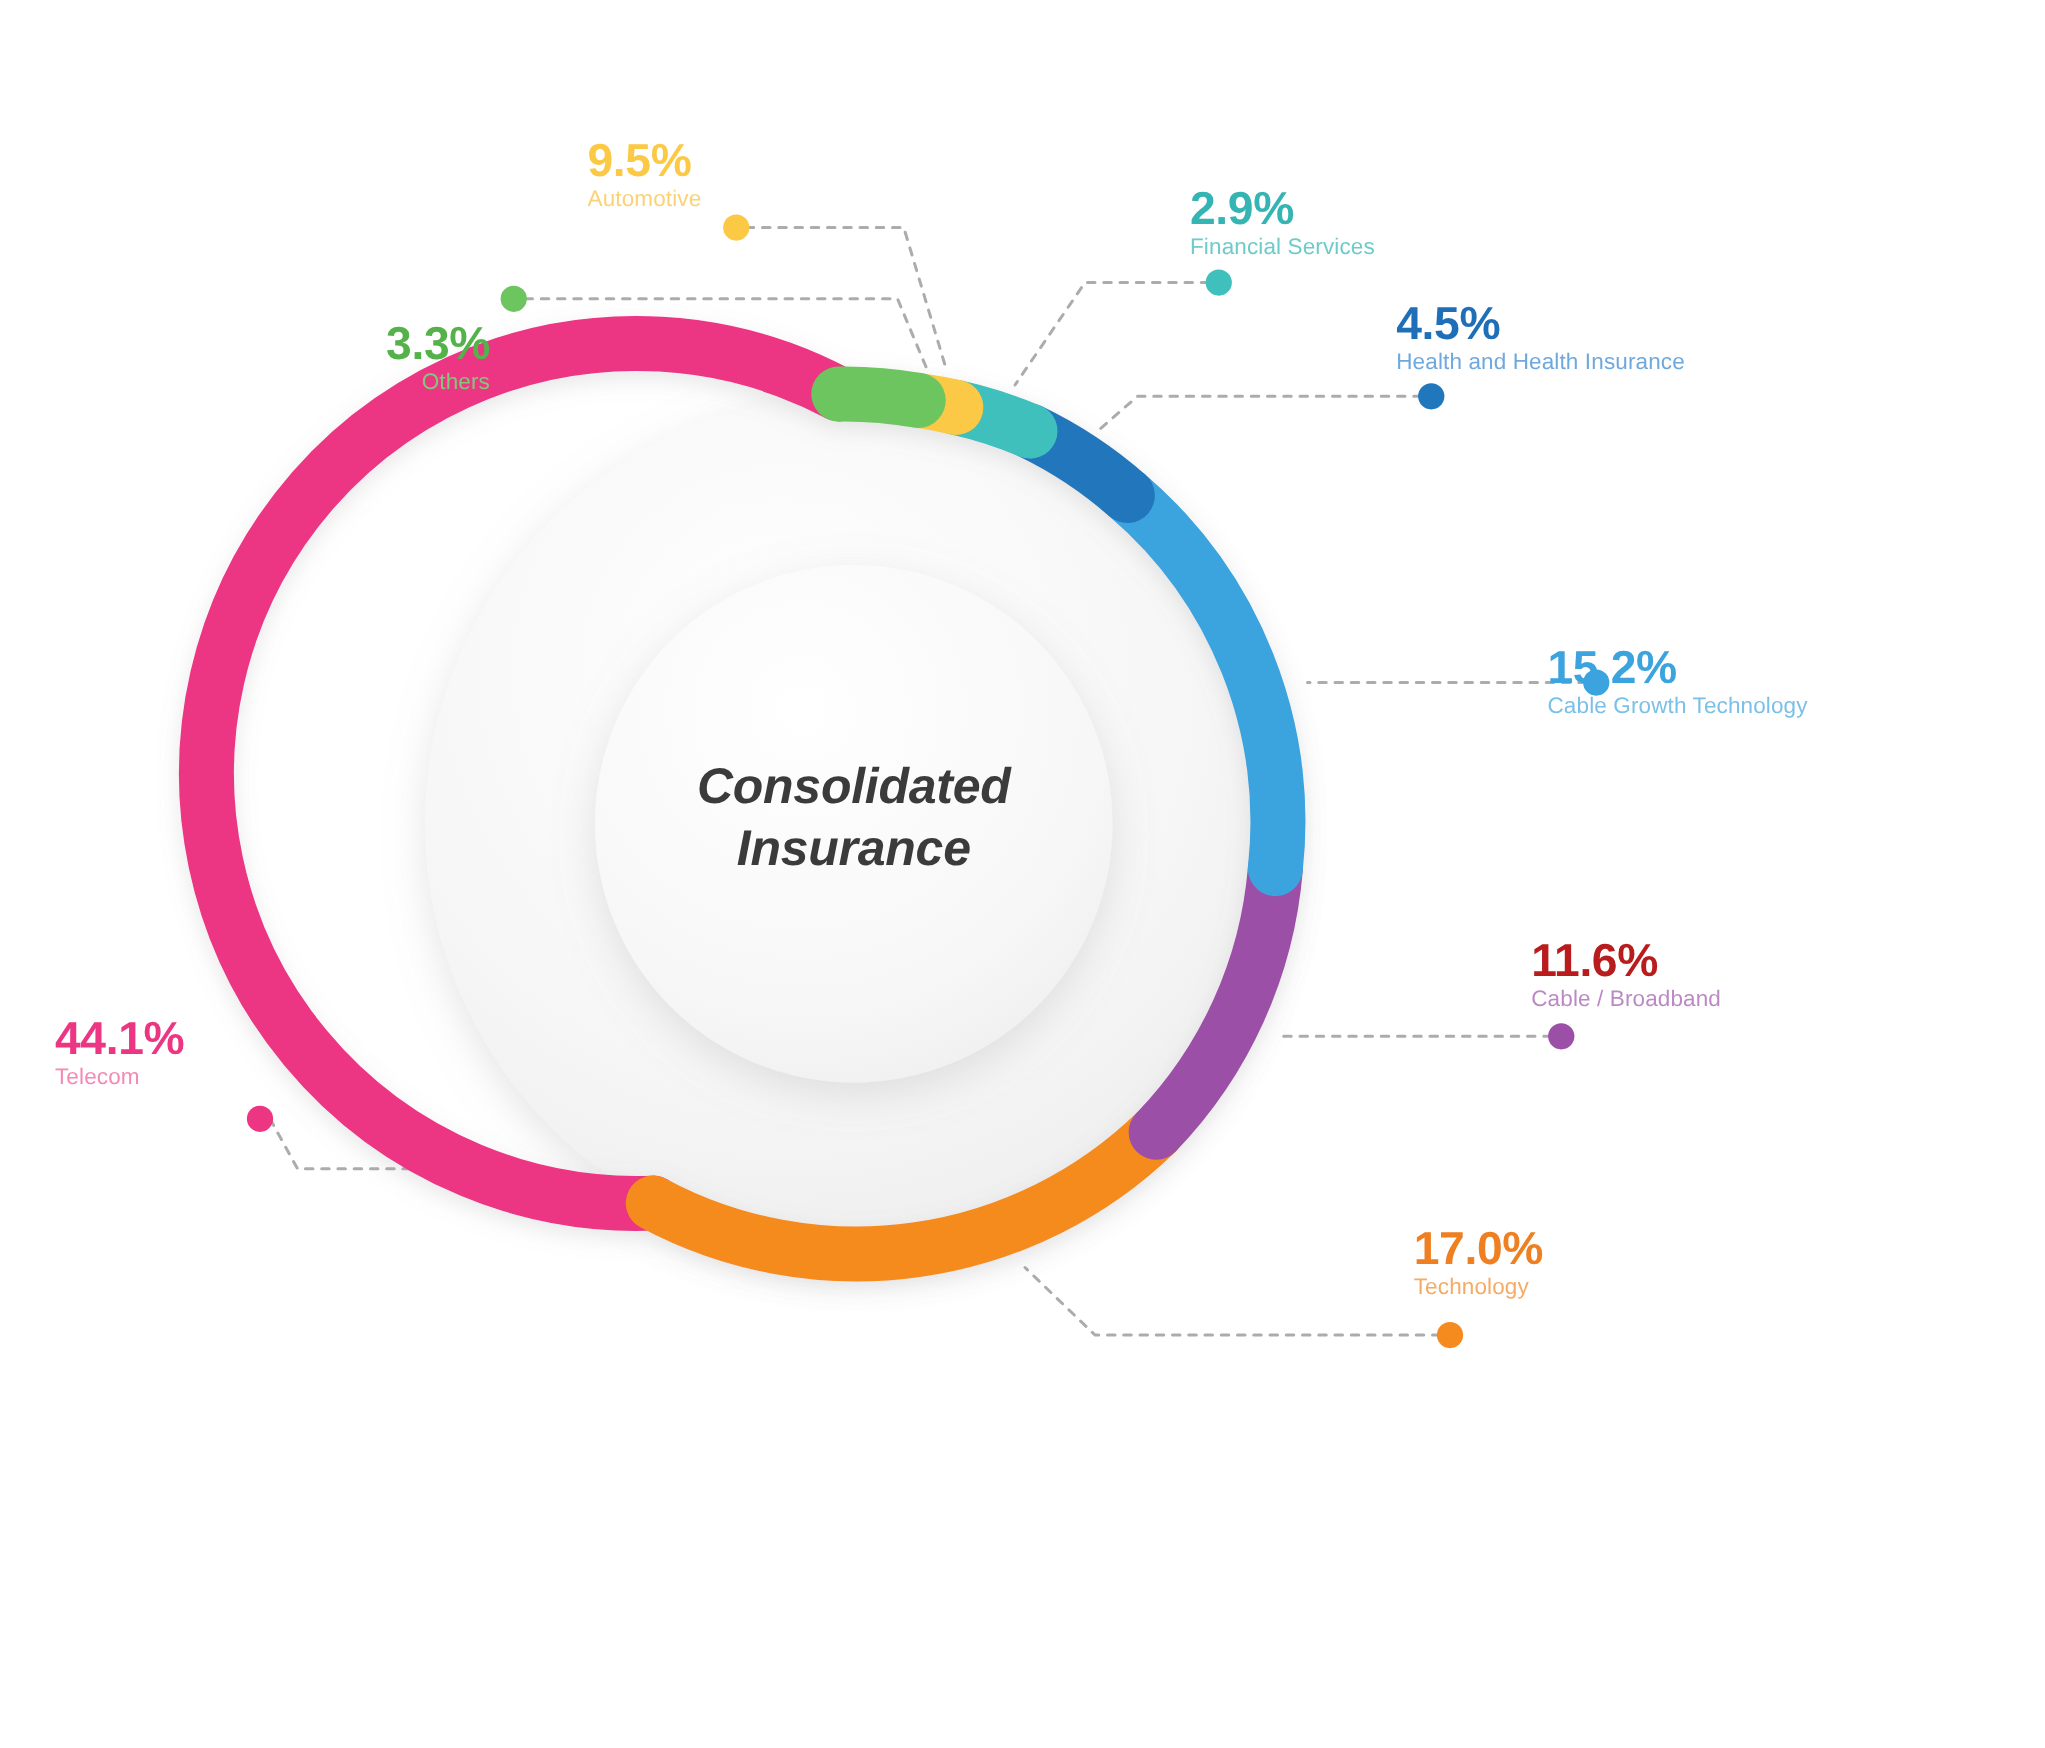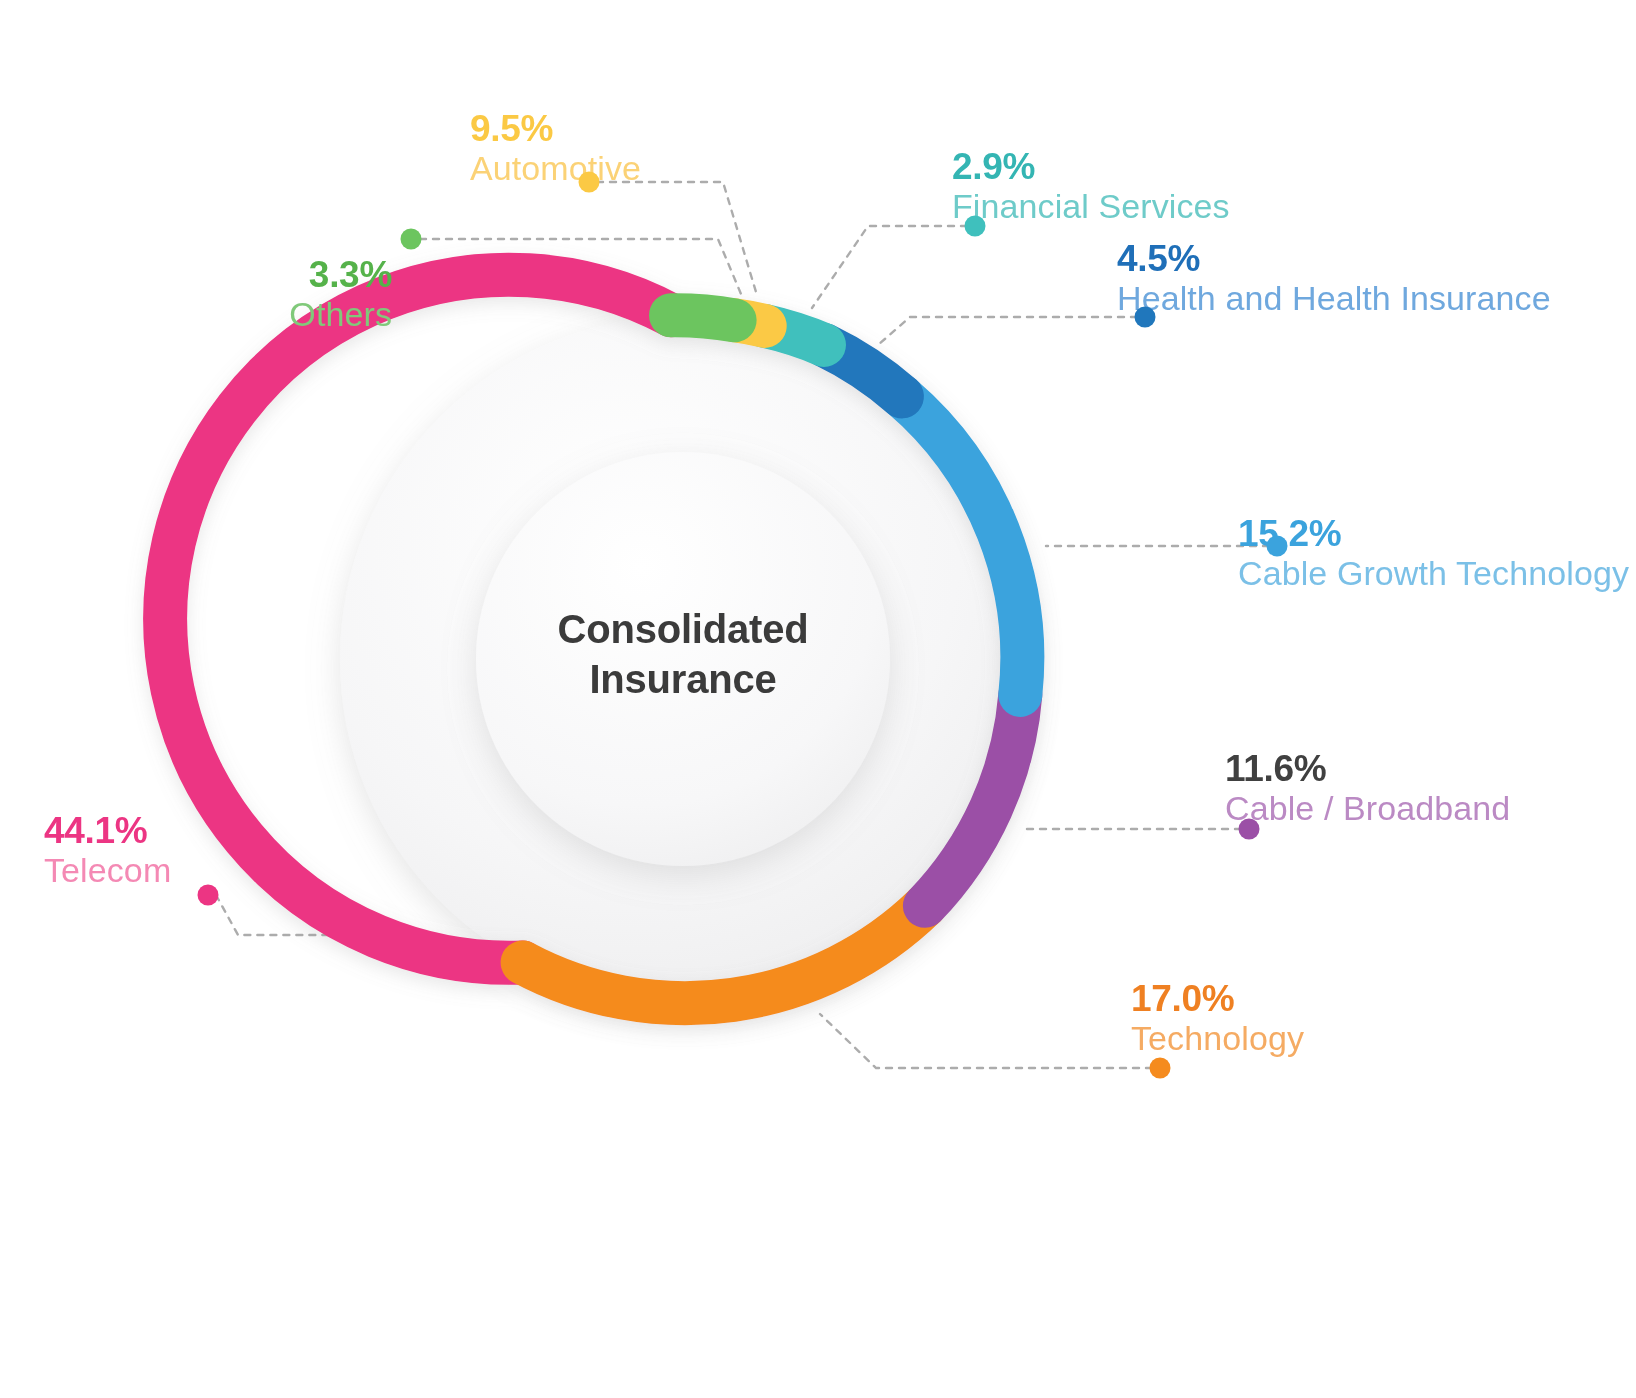--- a/index.html
+++ b/index.html
@@ -33,37 +33,37 @@
   }
   .label .pct {
     display: block;
     font-weight: 700;
     font-size: 37px;
     letter-spacing: -0.3px;
   }
   .label .name {
     display: block;
     font-weight: 400;
-    font-size: 34px;
+    font-size: 18px;
     letter-spacing: 0.1px;
   }
   .label.align-right { text-align: right; margin-top: 32px; }
   .label.align-left  { text-align: left; }
 
   .center-title {
     position: absolute;
     width: 420px;
     text-align: center;
     font-size: 40px;
     font-weight: 700;
     color: #3b3b3b;
     line-height: 1.24;
     letter-spacing: -0.2px;
   }
-  .center-title .l1, .center-title .l2 { display: block; }
+  .center-title .l1, .center-title .l2 { display: block; font-style: italic; }
 </style>
 </head>
 <body>
 
 <div id="stage">
 
   <svg id="chart-svg" viewBox="0 0 1636 1398">
     <defs>
       <radialGradient id="plateGrad" cx="42%" cy="32%" r="78%">
         <stop offset="0%" stop-color="#ffffff"></stop>
@@ -136,21 +136,21 @@
     <span class="pct" style="color:#1f6fb8">4.5%</span>
     <span class="name" style="color:#6fa8de">Health and Health Insurance</span>
   </div>
 
   <div class="label align-left" style="left:1238px; top:481px;margin-top:32px;">
     <span class="pct" style="color:#3ba3dd">15.2%</span>
     <span class="name" style="color:#7bc0e7">Cable Growth Technology</span>
   </div>
 
   <div class="label align-left" style="left:1225px; top:748px;">
-    <span class="pct" style="color:#404040">11.6%</span>
+    <span class="pct" style="color:#b91c1c">11.6%</span>
     <span class="name" style="color:#bb8ac4">Cable / Broadband</span>
   </div>
 
   <div class="label align-left" style="left:1131px; top:978px;">
     <span class="pct" style="color:#ef8022">17.0%</span>
     <span class="name" style="color:#f5ab63">Technology</span>
   </div>
 
   <div class="label align-left" style="left:44px; top:810px;">
     <span class="pct" style="color:#ec3583">44.1%</span>

